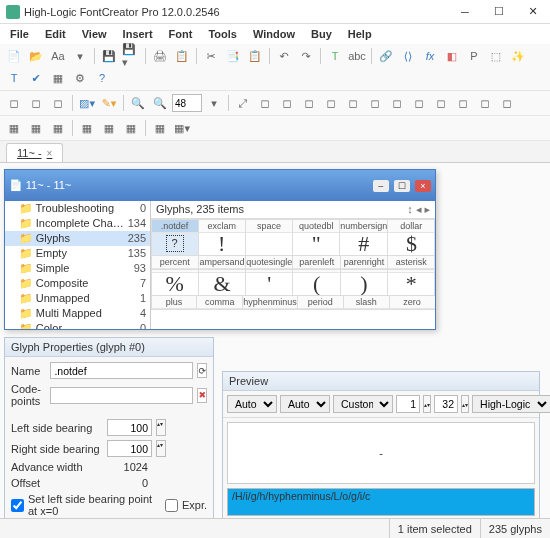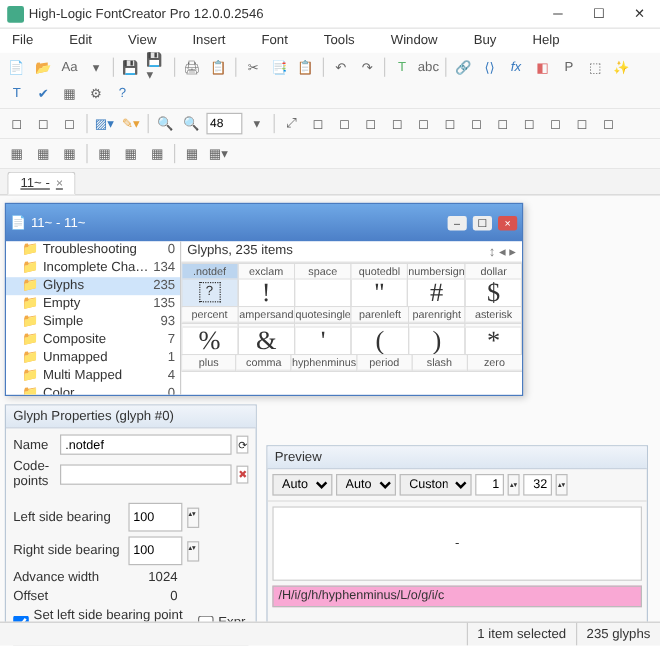--- a/index.html
+++ b/index.html
@@ -6,21 +6,21 @@
 body { width: 550px; height: 538px; background: #fff; overflow: hidden; position: relative; color: #333; }
 
 
 .titlebar { height: 24px; display: flex; align-items: center; justify-content: space-between; background: #fff; border-bottom: 1px solid #ddd; padding: 0 0 0 6px; }
 .titlebar .left { display: flex; align-items: center; gap: 4px; }
 .titlebar .appicon { width: 14px; height: 14px; background: #4a8; border-radius: 2px; }
 .titlebar .wbtns { display: flex; }
 .titlebar .wbtn { width: 34px; height: 24px; display: flex; align-items: center; justify-content: center; color: #333; }
 
 
-.menubar { height: 20px; display: flex; align-items: center; gap: 18px; padding: 0 4px; background: #fff; }
+.menubar { height: 20px; display: flex; align-items: center; gap: 4px; padding: 0 4px; background: #fff; font-weight: bold; }
 .menubar .mi { padding: 2px 6px; }
 
 
 .toolstrip { background: #f9f9f9; border-bottom: 1px solid #e6e6e6; padding: 2px 4px; display: flex; flex-wrap: wrap; gap: 2px; align-items: center; }
 .tbtn { width: 20px; height: 20px; border: 1px solid transparent; display: inline-flex; align-items: center; justify-content: center; border-radius: 2px; color: #666; }
 .tsep { width: 1px; height: 16px; background: #ccc; margin: 0 2px; }
 .tnum { width: 30px; height: 18px; border: 1px solid #bbb; font-size: 10px; padding: 0 2px; }
 
 
 .doctabs { height: 22px; background: #f3f3f3; display: flex; align-items: flex-end; padding-left: 6px; border-bottom: 1px solid #ccc; }
@@ -56,36 +56,36 @@
 .gcell.sel { background: #dce9f7; }
 .gcell.sel .hd { background: #bcd5ef; }
 
 
 .proppanel { position: absolute; left: 4px; top: 174px; width: 210px; height: 186px; background: #f7f7f7; border: 1px solid #b9c7d6; }
 .pp-title { background: linear-gradient(#f0f4fa,#dde7f2); padding: 3px 6px; font-size: 11px; border-bottom: 1px solid #c8d2de; }
 .pp-body { padding: 5px 6px; font-size: 10.5px; }
 .pp-row { display: flex; align-items: center; margin-bottom: 4px; gap: 4px; }
 .pp-row label { width: 92px; }
 .pp-row input[type=text] { flex: 1; height: 17px; border: 1px solid #bbb; padding: 0 3px; font-size: 10.5px; }
-.pp-row .num { width: 45px; height: 17px; border: 1px solid #bbb; padding: 11px 3px; font-size: 10.5px; text-align: left; }
+.pp-row .num { width: 45px; height: 17px; border: 1px solid #bbb; padding: 0 3px; font-size: 10.5px; text-align: right; }
 .pp-row .spin { width: 10px; height: 17px; border: 1px solid #bbb; font-size: 6px; display: flex; flex-direction: column; }
 .pp-row .ro { width: 45px; text-align: right; padding-right: 4px; }
 .pp-foot { border-top: 1px solid #cfcfcf; margin-top: 6px; padding-top: 5px; display: flex; align-items: center; gap: 8px; }
 .pp-foot .more { border: 1px solid #bbb; padding: 2px 6px; background: #f2f2f2; }
 .pp-foot .apply { border: 1px solid #7aa7d6; background: #e8f1fb; padding: 2px 10px; margin-left: auto; }
 .micon { width: 15px; height: 15px; border: 1px solid #bbb; display: inline-flex; align-items: center; justify-content: center; font-size: 9px; background: #fff; }
 
 
 .preview { position: absolute; left: 222px; top: 208px; width: 318px; height: 150px; background: #f7f7f7; border: 1px solid #b9c7d6; }
 .pv-title { background: linear-gradient(#f0f4fa,#dde7f2); padding: 3px 6px; font-size: 11px; border-bottom: 1px solid #c8d2de; }
 .pv-ctrl { display: flex; gap: 3px; padding: 4px; border-bottom: 1px solid #ddd; align-items: center; }
 .pv-ctrl select, .pv-ctrl input { height: 18px; border: 1px solid #bbb; font-size: 10.5px; padding: 0 3px; }
 .pv-ctrl .spin { width: 10px; height: 18px; border: 1px solid #bbb; font-size: 6px; display: flex; flex-direction: column; align-items: center; justify-content: space-around; }
 .pv-canvas { height: 62px; background: #fff; border: 1px solid #ccc; margin: 4px; display: flex; align-items: center; justify-content: center; font-family: "Times New Roman", serif; font-size: 20px; }
-.pv-path { margin: 0 4px 4px; height: 18px; border: 1px solid #bbb; background: #f9a8d4; padding: 1px 4px; font-size: 10.5px; }
+.pv-path { margin: 0 4px 4px; height: 28px; border: 1px solid #bbb; background: #0ea5e9; padding: 1px 4px; font-size: 10.5px; }
 
 
 .statusbar { position: absolute; bottom: 0; left: 0; right: 0; height: 20px; border-top: 1px solid #ccc; background: #f5f5f5; display: flex; align-items: center; font-size: 10.5px; }
 .statusbar .cell { border-left: 1px solid #ccc; padding: 0 8px; height: 100%; display: flex; align-items: center; }
 .statusbar .fill { flex: 1; }
 </style>
 </head>
 <body>
 
 <div class="titlebar">
@@ -417,20 +417,21 @@
   <div class="preview">
     <div class="pv-title">Preview</div>
     <div class="pv-ctrl">
       <select style="width:50px"><option>Auto</option></select>
       <select style="width:50px"><option>Auto</option></select>
       <select style="width:60px"><option>Custom</option></select>
       <input style="width: 24px; text-align: right;" value="1">
       <span class="spin">▴▾</span>
       <input style="width: 24px; text-align: right;" value="32">
       <span class="spin">▴▾</span>
+      <select style="flex:1"><option>High-Logic</option></select>
     </div>
     <div class="pv-canvas">
         <span>-</span>
       </div>
     <div class="pv-path">/H/i/g/h/hyphenminus/L/o/g/i/c</div>
   </div>
 
 </div>
 
 <div class="statusbar">

